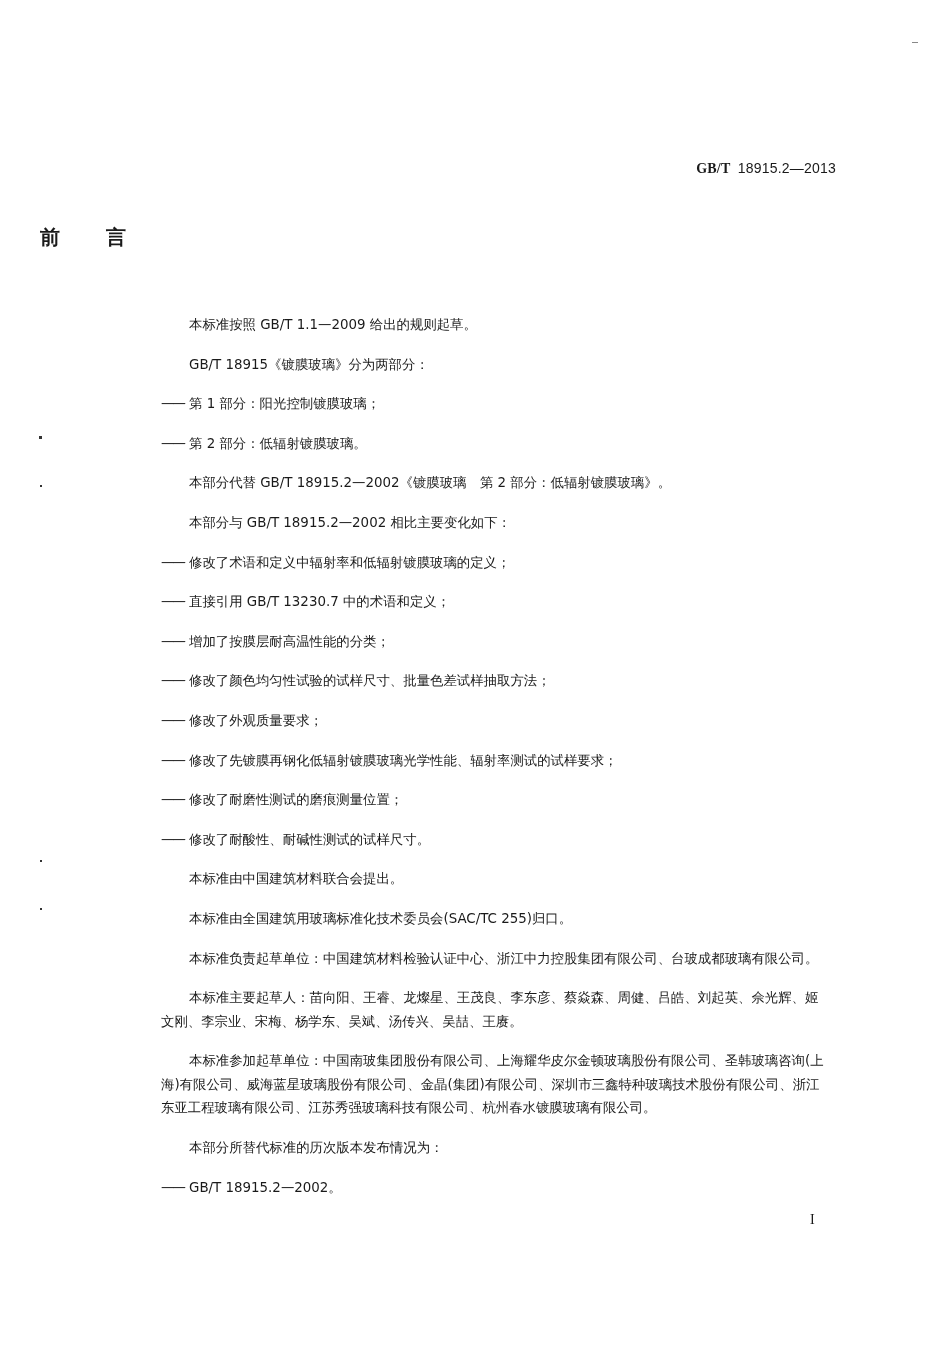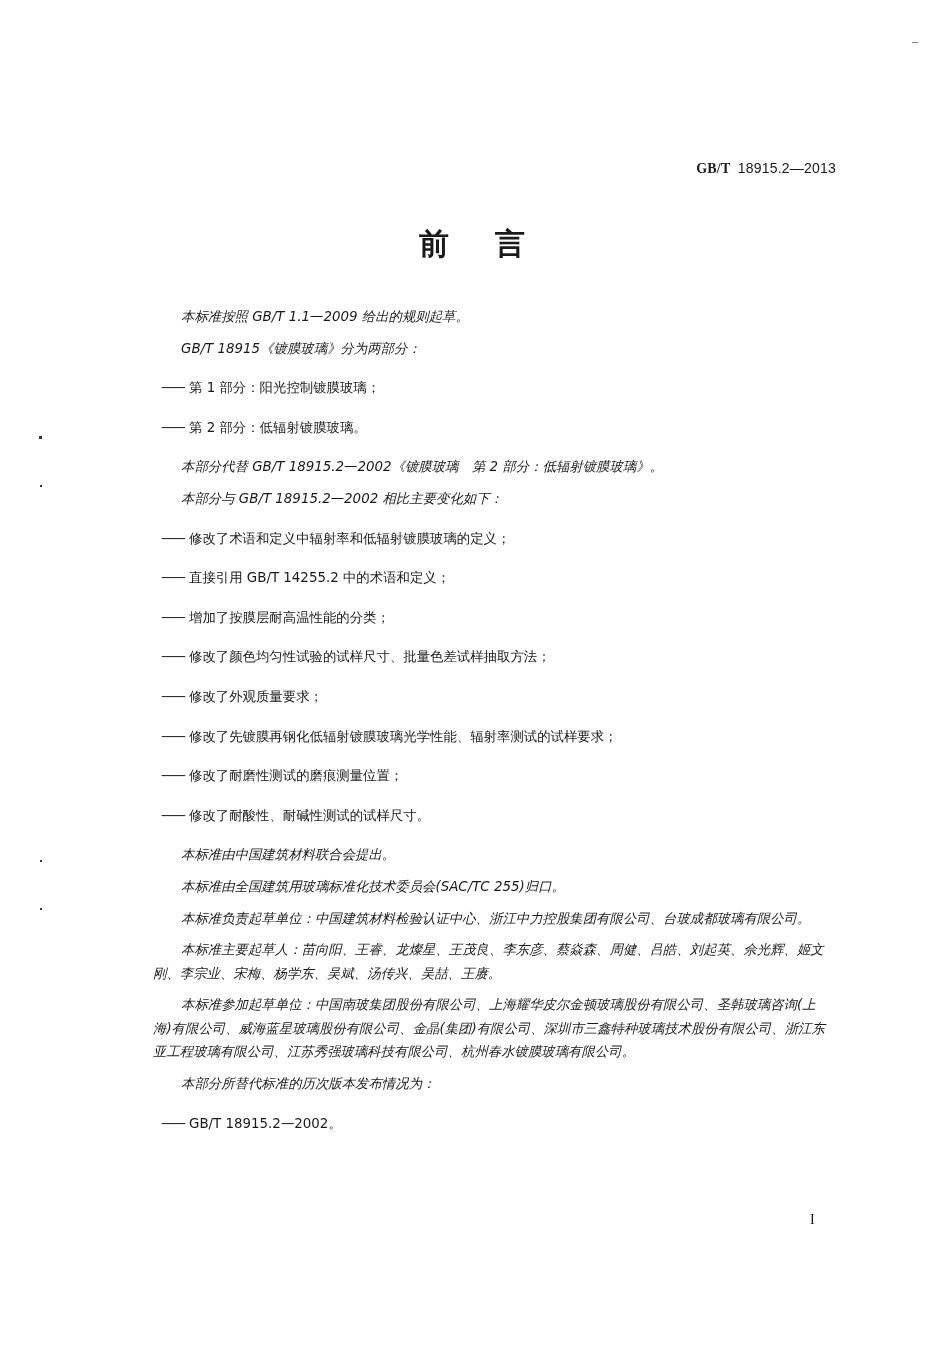--- a/index.html
+++ b/index.html
@@ -8,29 +8,29 @@
       font-family: "DejaVu Serif", "Liberation Serif", serif;
       color: #1a1a1a;
     }
     .std-code {
       position: absolute; top: 160px; right: 114px;
       font-family: "Liberation Serif", "DejaVu Serif", serif;
       font-size: 14px; font-weight: bold; letter-spacing: 0.2px;
     }
     .std-code .num { font-family: "Liberation Sans", "DejaVu Sans", sans-serif; font-weight: normal; }
     .title {
-      position: absolute; top: 224px; left: 0; width: 950px; text-align: center;
-      font-family: "DejaVu Sans", sans-serif; font-weight: bold; font-size: 30px;
+      position: absolute; top: 224px; left: 0; width: 950px; text-align: left;
+      font-family: "DejaVu Sans", sans-serif; font-weight: bold; font-size: 20px;
       letter-spacing: 46px; text-indent: 40px;
     }
     .body {
       position: absolute; top: 297px; left: 145px; width: 695px;
       font-family: "DejaVu Sans", sans-serif; font-size: 13.4px; line-height: 23.6px;
     }
-    .p { margin: 8px; text-indent: 28px; white-space: normal; font-style: italic; }
+    .p { margin: 16px; text-indent: 28px; white-space: normal; }
     .li { margin: 16px; padding-left: 0; }
     .li .dash { display: inline-block; width: 28px; letter-spacing: -2px; }
     .scan-mark { position: absolute; width: 3px; height: 3px; background: #333; }
     .page-num {
       position: absolute; top: 1212px; left: 810px;
       font-family: "Liberation Serif", serif; font-size: 14px;
     }
     .corner-mark { position: absolute; top: 42px; left: 912px; width: 6px; height: 1px; background: #888; }
   </style>
 </head>
@@ -46,21 +46,21 @@
 <div class="title">前言</div>
 
 <div class="body" id="doc-body">
     <div class="p"><span>本标准按照 GB/T 1.1—2009 给出的规则起草。</span></div>
     <div class="p"><span>GB/T 18915《镀膜玻璃》分为两部分：</span></div>
     <div class="li"><span class="dash">——</span><span>第 1 部分：阳光控制镀膜玻璃；</span></div>
     <div class="li"><span class="dash">——</span><span>第 2 部分：低辐射镀膜玻璃。</span></div>
     <div class="p"><span>本部分代替 GB/T 18915.2—2002《镀膜玻璃　第 2 部分：低辐射镀膜玻璃》。</span></div>
     <div class="p"><span>本部分与 GB/T 18915.2—2002 相比主要变化如下：</span></div>
     <div class="li"><span class="dash">——</span><span>修改了术语和定义中辐射率和低辐射镀膜玻璃的定义；</span></div>
-    <div class="li"><span class="dash">——</span><span>直接引用 GB/T 14255.2 中的术语和定义；</span></div>
+    <div class="li"><span class="dash">——</span><span>直接引用 GB/T 13230.7 中的术语和定义；</span></div>
     <div class="li"><span class="dash">——</span><span>增加了按膜层耐高温性能的分类；</span></div>
     <div class="li"><span class="dash">——</span><span>修改了颜色均匀性试验的试样尺寸、批量色差试样抽取方法；</span></div>
     <div class="li"><span class="dash">——</span><span>修改了外观质量要求；</span></div>
     <div class="li"><span class="dash">——</span><span>修改了先镀膜再钢化低辐射镀膜玻璃光学性能、辐射率测试的试样要求；</span></div>
     <div class="li"><span class="dash">——</span><span>修改了耐磨性测试的磨痕测量位置；</span></div>
     <div class="li"><span class="dash">——</span><span>修改了耐酸性、耐碱性测试的试样尺寸。</span></div>
     <div class="p"><span>本标准由中国建筑材料联合会提出。</span></div>
     <div class="p"><span>本标准由全国建筑用玻璃标准化技术委员会(SAC/TC 255)归口。</span></div>
     <div class="p"><span>本标准负责起草单位：中国建筑材料检验认证中心、浙江中力控股集团有限公司、台玻成都玻璃有限公司。</span></div>
     <div class="p"><span>本标准主要起草人：苗向阳、王睿、龙燦星、王茂良、李东彦、蔡焱森、周健、吕皓、刘起英、佘光辉、姬文刚、李宗业、宋梅、杨学东、吴斌、汤传兴、吴喆、王赓。</span></div>

